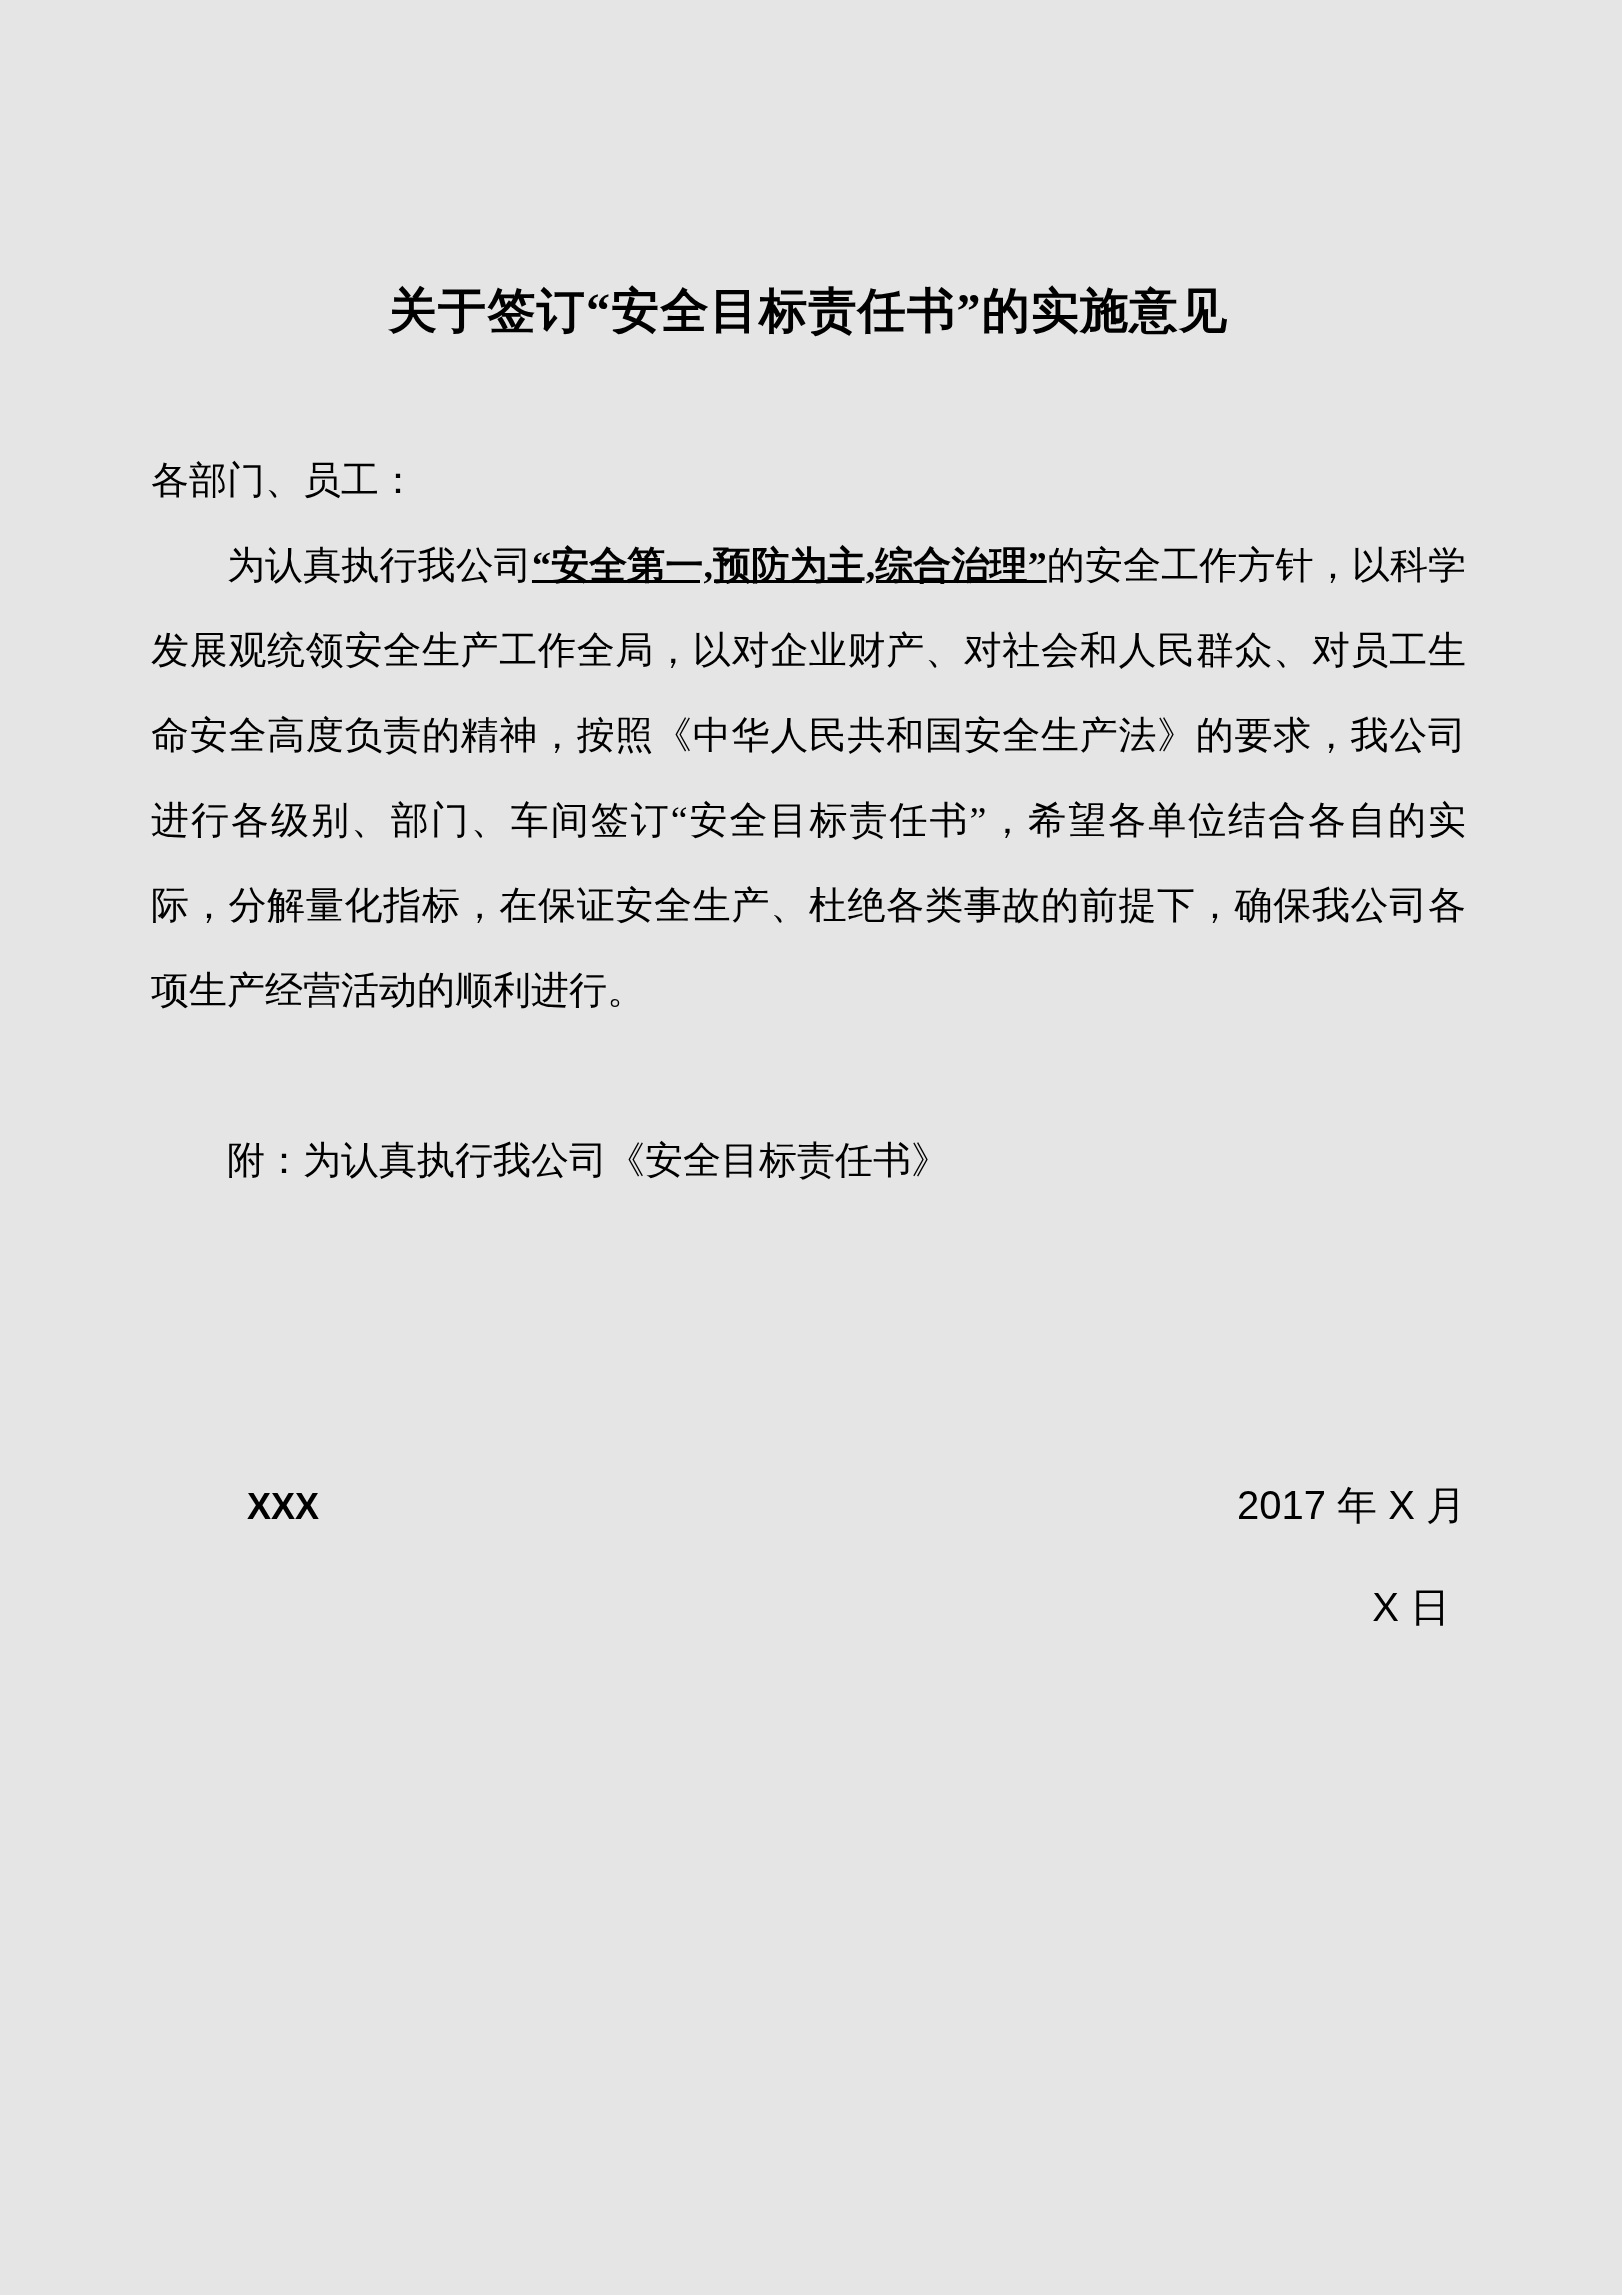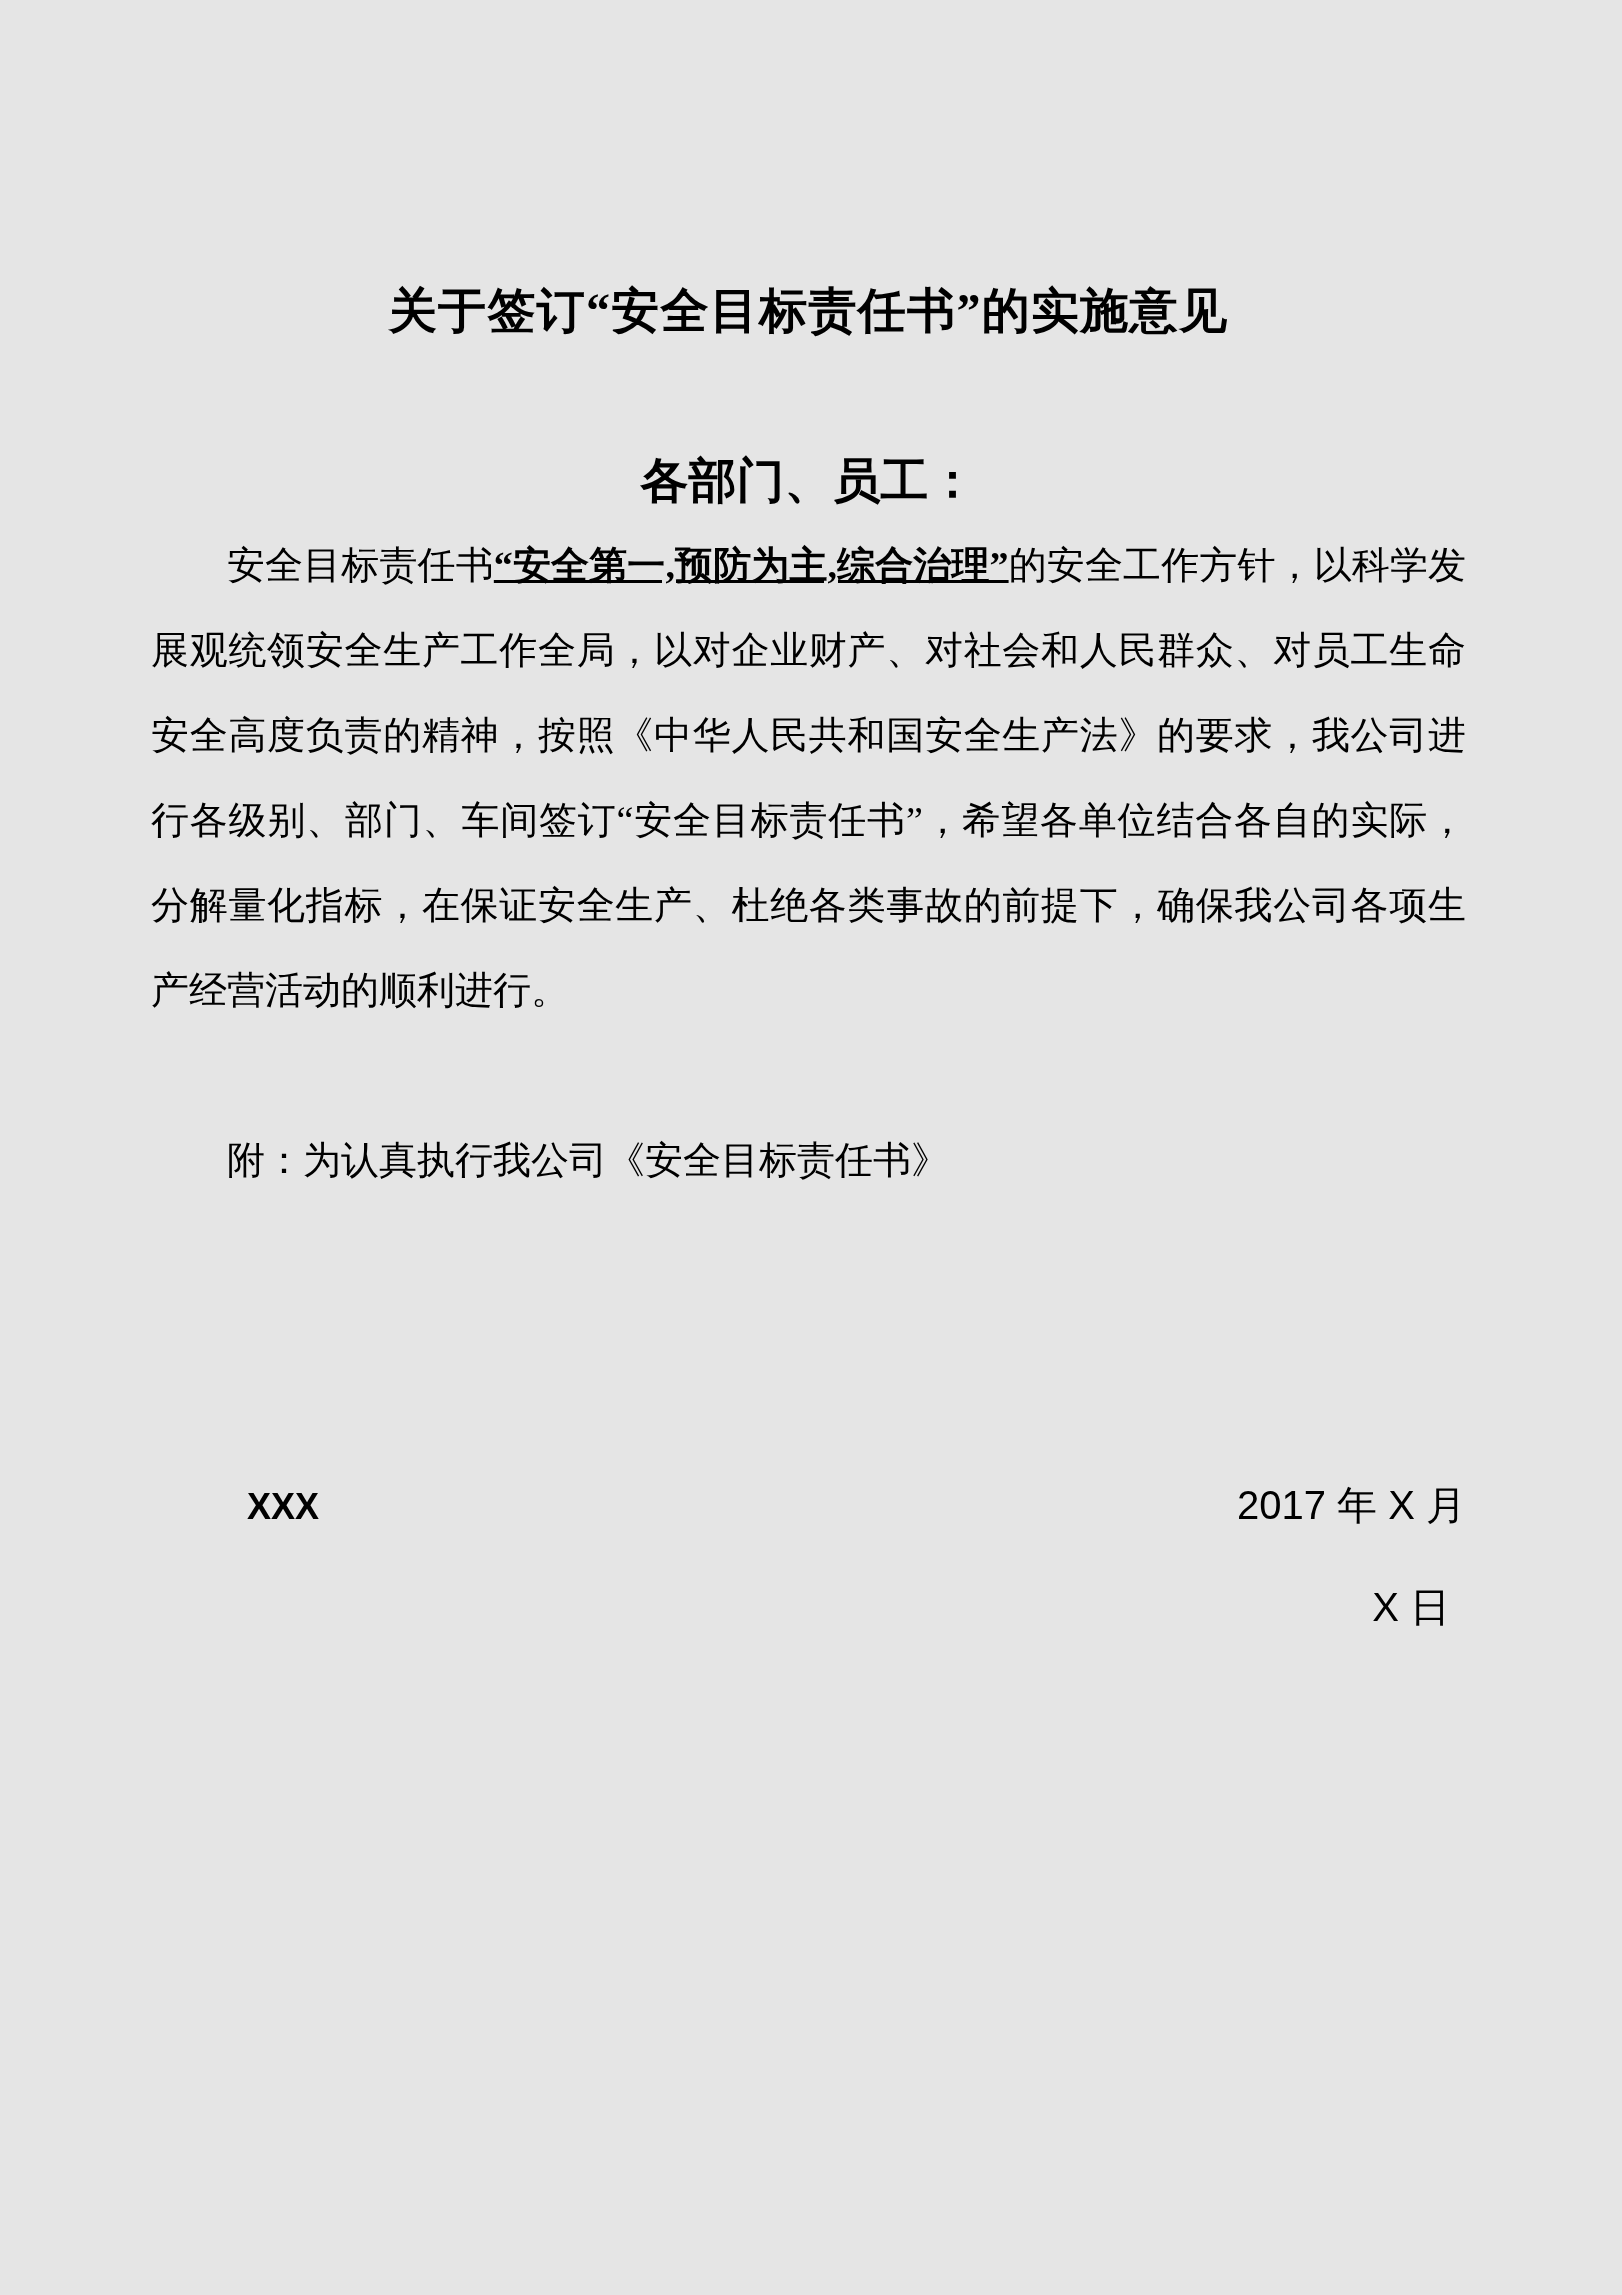--- a/index.html
+++ b/index.html
@@ -24,24 +24,23 @@
   .title {
     margin: 0;
     text-align: center;
     font-size: 48px;
     line-height: 65px;
     font-weight: 700;
     letter-spacing: 1.3px;
   }
   .salutation {
     margin: 95px 0 0 0;
-    font-size: 48px;
+    font-size: 38px;
     line-height: 85px;
-    font-weight: 700;
-    text-align: center;
+    font-weight: 400;
   }
   .body-para {
     margin: 0;
     font-size: 38px;
     line-height: 85px;
     text-align: justify;
     text-justify: inter-character;
     text-indent: 76px;
     font-weight: 400;
   }
@@ -82,21 +81,21 @@
 </style>
 </head>
 <body>
 
 <div class="doc">
 
   <h1 class="title">关于签订“安全目标责任书”的实施意见</h1>
 
   <p class="salutation">各部门、员工：</p>
 
-  <p class="body-para"><span>安全目标责任书</span><span class="bold-run">“安全第一,预防为主,综合治理”</span><span>的安全工作方针，以科学发展观统领安全生产工作全局，以对企业财产、对社会和人民群众、对员工生命安全高度负责的精神，按照《中华人民共和国安全生产法》的要求，我公司进行各级别、部门、车间签订“安全目标责任书”，希望各单位结合各自的实际，分解量化指标，在保证安全生产、杜绝各类事故的前提下，确保我公司各项生产经营活动的顺利进行。</span></p>
+  <p class="body-para"><span>为认真执行我公司</span><span class="bold-run">“安全第一,预防为主,综合治理”</span><span>的安全工作方针，以科学发展观统领安全生产工作全局，以对企业财产、对社会和人民群众、对员工生命安全高度负责的精神，按照《中华人民共和国安全生产法》的要求，我公司进行各级别、部门、车间签订“安全目标责任书”，希望各单位结合各自的实际，分解量化指标，在保证安全生产、杜绝各类事故的前提下，确保我公司各项生产经营活动的顺利进行。</span></p>
 
   <p class="attachment">附：为认真执行我公司《安全目标责任书》</p>
 
   <div class="sig-row">
     <span class="issuer">XXX</span>
     <span class="date-text">2017 年 X 月</span>
   </div>
 
   <div class="sig-row2">
     <span class="date-text">X 日</span>

